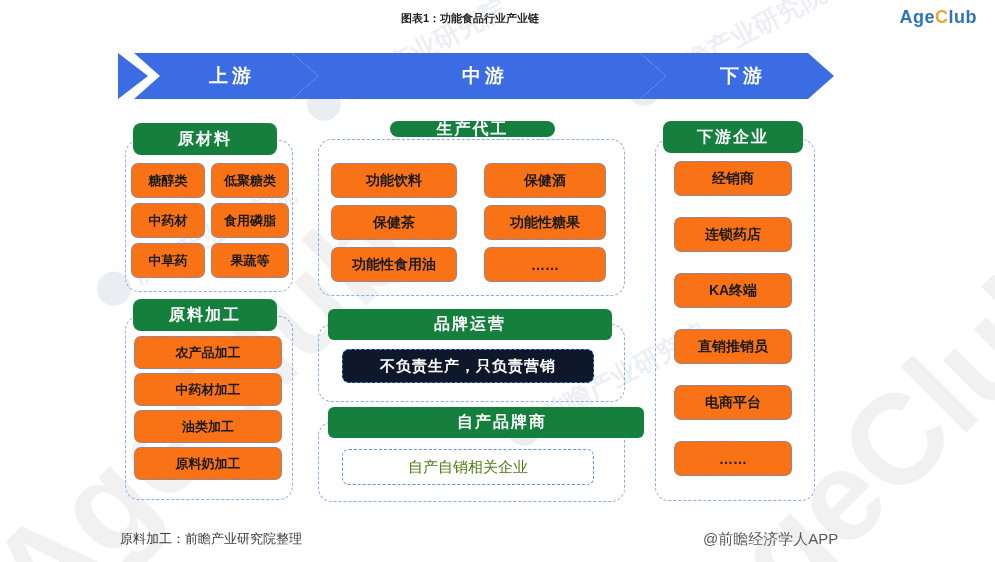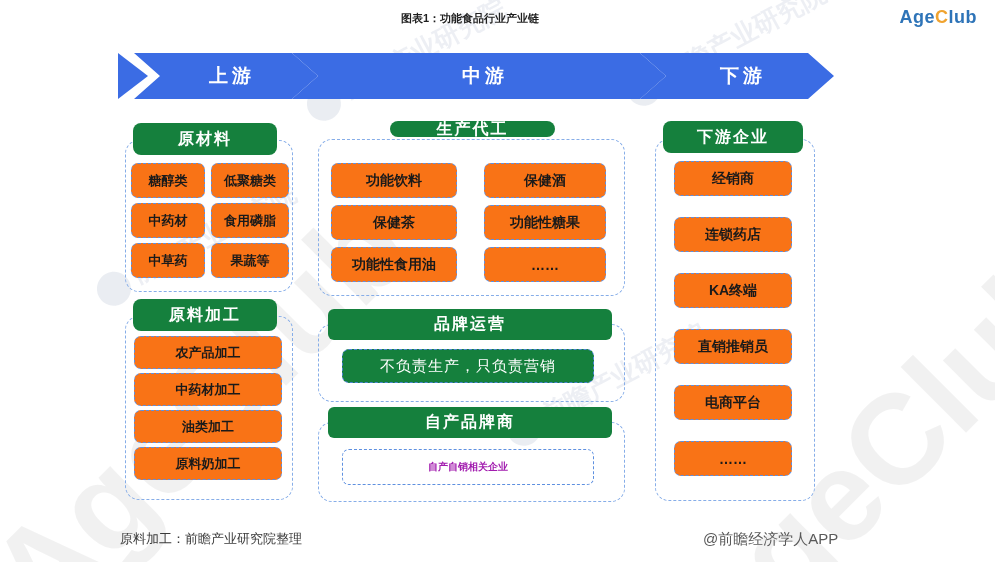--- a/index.html
+++ b/index.html
@@ -40,27 +40,27 @@
   .grid{position:absolute;display:grid;z-index:2;}
 
   .grid-raw{left:131px;top:163px;grid-template-columns:74px 78px;grid-auto-rows:35px;column-gap:6px;row-gap:5px;}
   .grid-proc{left:134px;top:336px;grid-template-columns:148px;grid-auto-rows:33px;row-gap:4px;}
   .grid-oem{left:331px;top:163px;grid-template-columns:126px 122px;grid-auto-rows:35px;column-gap:27px;row-gap:7px;}
   .grid-oem .item-box{font-size:14px;}
   .grid-down{left:674px;top:161px;grid-template-columns:118px;grid-auto-rows:35px;row-gap:21px;}
   .grid-down .item-box{font-size:14px;}
 
   .note-blue{position:absolute;left:342px;top:349px;width:250px;height:32px;
-             background:#15803d;border:1.5px dashed #4b83d6;border-radius:7px;
+             background:#0f172a;border:1.5px dashed #4b83d6;border-radius:7px;
              display:flex;align-items:center;justify-content:center;
-             color:#fff;font-size:15px;font-weight:normal;z-index:2;letter-spacing:1px;}
+             color:#fff;font-size:15px;font-weight:bold;z-index:2;letter-spacing:1px;}
   .note-white{position:absolute;left:342px;top:449px;width:250px;height:34px;
               background:#fff;border:1.5px dashed #5e90e0;border-radius:7px;
               display:flex;align-items:center;justify-content:center;
-              color:#a21caf;font-size:10px;font-weight:bold;z-index:2;}
+              color:#4d7c0f;font-size:15px;font-weight:normal;z-index:2;}
 
   
   .src{position:absolute;left:120px;top:530px;font-size:13px;color:#3a3a3a;z-index:4;}
   .credit{position:absolute;left:703px;top:530px;font-size:15px;color:#5a5a5a;z-index:4;}
 </style>
 </head>
 <body>
 
 <div class="stage">
 
@@ -108,21 +108,21 @@
     <div class="item-box">功能性糖果</div>
     <div class="item-box">功能性食用油</div>
     <div class="item-box">……</div>
   </div>
 
   <div class="dash-container" style="left:318px;top:324px;width:305px;height:76px;"></div>
   <div class="sec-header" style="left:328px;top:309px;width:284px;height:31px;border-radius:6px;">品牌运营</div>
   <div class="note-blue">不负责生产，只负责营销</div>
 
   <div class="dash-container" style="left:318px;top:422px;width:305px;height:78px;"></div>
-  <div class="sec-header" style="left:328px;top:407px;width:284px;height:31px;border-radius:6px;">自产品牌商</div>
+  <div class="sec-header" style="left:328px;top:407px;width:284px;height:31px;border-radius:6px;padding-left:32px;">自产品牌商</div>
   <div class="note-white">自产自销相关企业</div>
 
   <div class="dash-container" style="left:655px;top:139px;width:158px;height:360px;"></div>
   <div class="sec-header" style="left:663px;top:121px;width:140px;height:32px;">下游企业</div>
   <div class="grid grid-down">
     <div class="item-box">经销商</div>
     <div class="item-box">连锁药店</div>
     <div class="item-box">KA终端</div>
     <div class="item-box">直销推销员</div>
     <div class="item-box">电商平台</div>

